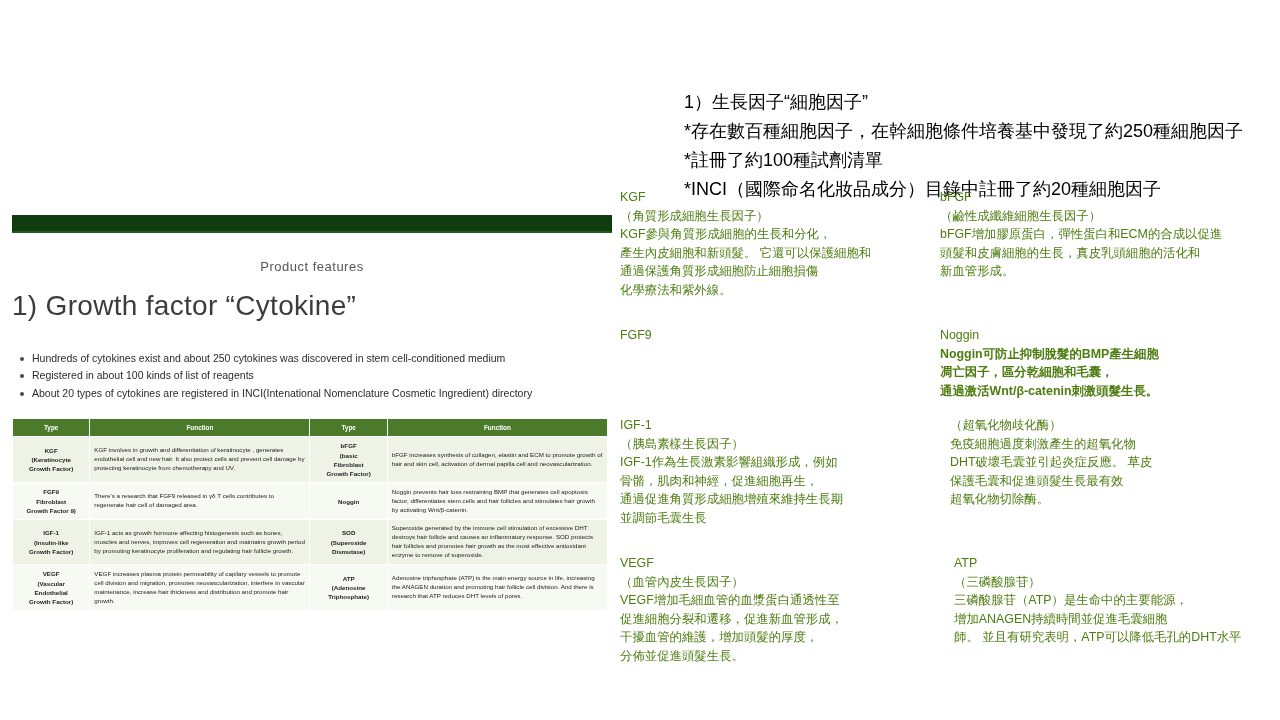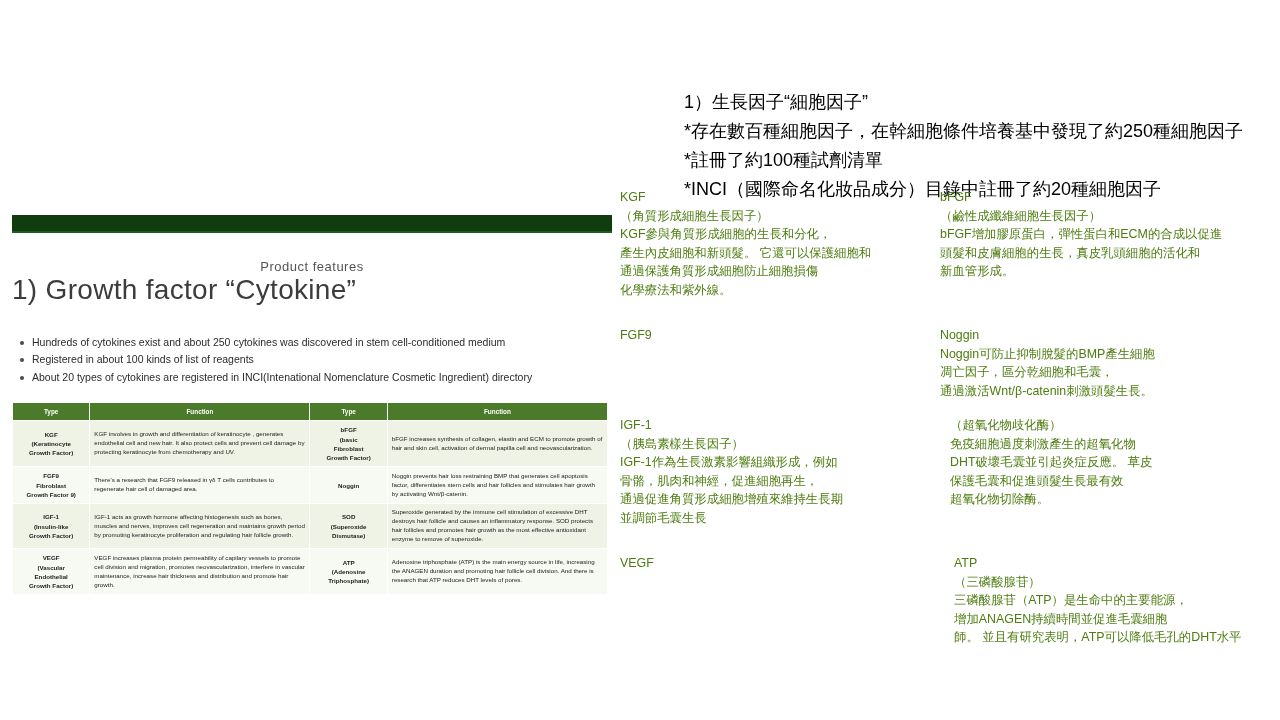--- a/index.html
+++ b/index.html
@@ -27,21 +27,21 @@
     height: 16px;
     background: #0f3d0f;
     border-bottom: 2px solid #1f5c1f;
     margin-bottom: 26px;
   }
   .slide-sub {
     text-align: center;
     font-size: 13px;
     color: #555555;
     letter-spacing: .5px;
-    margin-bottom: 0;
+    margin-bottom: 16px;
   }
   .slide-title {
     font-size: 28px;
     color: #3c3c3c;
     font-weight: normal;
     letter-spacing: .3px;
     margin: 0 0 28px 0;
   }
   .bullets {
     margin: 0 0 16px 4px;
@@ -232,34 +232,39 @@
     <div class="entry" style="top:228px;">
       <span class="name">IGF-1</span>
       <span class="body pre" style="white-space: pre-line;">（胰島素樣生長因子）
 IGF-1作為生長激素影響組織形成，例如
 骨骼，肌肉和神經，促進細胞再生，
 通過促進角質形成細胞增殖來維持生長期
 並調節毛囊生長</span>
     </div>
     <div class="entry" style="top:366px;">
       <span class="name">VEGF</span>
+      <span class="body pre" style="white-space: pre-line;">（血管內皮生長因子）
+VEGF增加毛細血管的血漿蛋白通透性至
+促進細胞分裂和遷移，促進新血管形成，
+干擾血管的維護，增加頭髮的厚度，
+分佈並促進頭髮生長。</span>
     </div>
   </div>
 
   <div class="col-right">
     <div class="entry" style="top:0px;">
       <span class="name">bFGF</span>
       <span class="body pre" style="white-space: pre-line;">（鹼性成纖維細胞生長因子）
 bFGF增加膠原蛋白，彈性蛋白和ECM的合成以促進
 頭髮和皮膚細胞的生長，真皮乳頭細胞的活化和
 新血管形成。</span>
     </div>
     <div class="entry" style="top:138px;">
       <span class="name">Noggin</span>
-      <span class="body pre" style="white-space: pre-line;">Noggin可防止抑制脫髮的BMP產生細胞
+      <span class="body pre" style="white-space: pre-line; font-weight: bold;">Noggin可防止抑制脫髮的BMP產生細胞
 凋亡因子，區分乾細胞和毛囊，
 通過激活Wnt/β-catenin刺激頭髮生長。</span>
     </div>
     <div class="entry" style="top:228px;left:10px;">
       <span class="body pre" style="white-space: pre-line;">（超氧化物歧化酶）
 免疫細胞過度刺激產生的超氧化物
 DHT破壞毛囊並引起炎症反應。 草皮
 保護毛囊和促進頭髮生長最有效
 超氧化物切除酶。</span>
     </div>

